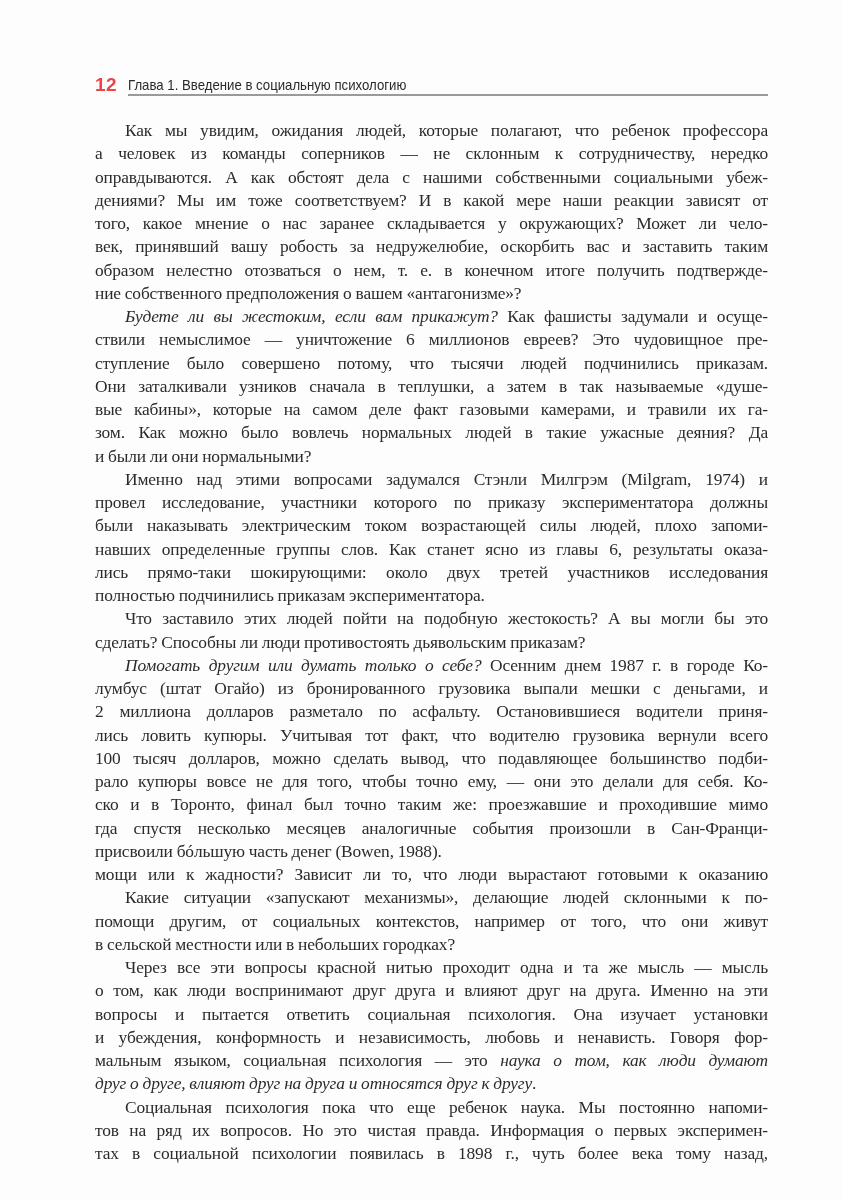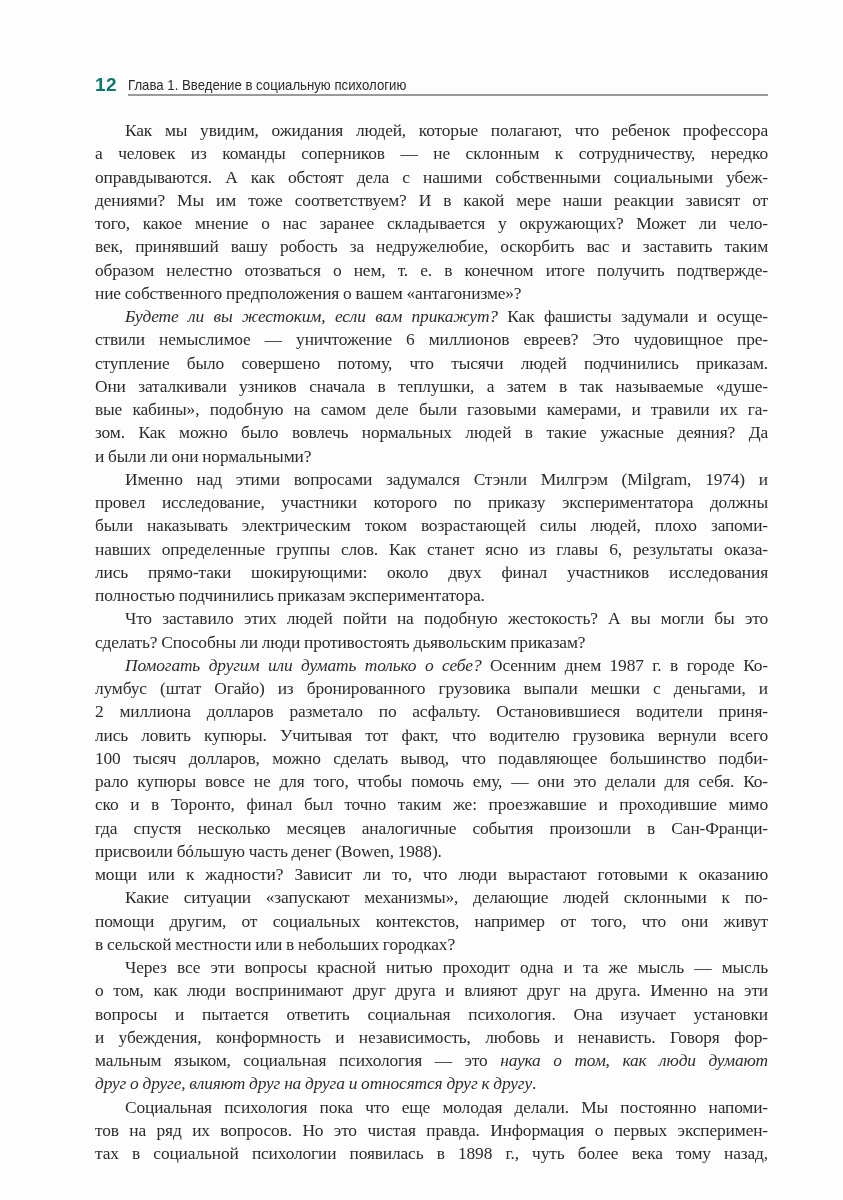--- a/index.html
+++ b/index.html
@@ -1,19 +1,19 @@
 <!DOCTYPE html>
 <html><head>
 <meta charset="utf-8">
 <style>
   html, body { margin: 0; padding: 0; background: #ffffff; }
   body { width: 843px; height: 1200px; position: relative; overflow: hidden; }
   .page { position: absolute; left: 0; top: 0; width: 843px; height: 1200px; background: #fdfdfd; }
   .header { position: absolute; left: 95px; top: 72px; width: 673px; height: 28px; }
-  .page-number { position: absolute; left: 0; top: 2px; font-family: "Liberation Sans", sans-serif; font-weight: bold; font-size: 19px; color: #0f766e; letter-spacing: 0.5px; }
+  .page-number { position: absolute; left: 0; top: 2px; font-family: "Liberation Sans", sans-serif; font-weight: bold; font-size: 19px; color: #ef4444; letter-spacing: 0.5px; }
   .running-head { position: absolute; left: 33px; top: 5px; font-family: "Liberation Sans", sans-serif; font-size: 14.2px; color: #2a2a2a; transform: scaleX(0.93); transform-origin: left center; white-space: nowrap; }
   .header-rule { position: absolute; left: 33px; top: 22px; width: 640px; height: 2px; background: #9a9a9a; }
   .body-text { position: absolute; left: 95px; top: 119px; width: 673px; font-family: "Liberation Serif", serif; font-size: 17.4px; line-height: 23.25px; color: #2b2b2b; }
   .para { margin: 0; text-indent: 30px; text-align: justify; letter-spacing: -0.15px; word-spacing: -0.3px; }
   .para.no-indent { text-indent: 0; }
   .line { display: block; text-align: justify; text-align-last: justify; white-space: nowrap; overflow: visible; }
   .line.last { text-align-last: left; }
   .line.indent { padding-left: 30px; }
   em { }
 </style>
@@ -36,60 +36,60 @@
         <span class="line"><span>того, какое мнение о нас заранее складывается у окружающих? Может ли чело-</span></span>
         <span class="line"><span>век, принявший вашу робость за недружелюбие, оскорбить вас и заставить таким</span></span>
         <span class="line"><span>образом нелестно отозваться о нем, т. е. в конечном итоге получить подтвержде-</span></span>
         <span class="line last"><span>ние собственного предположения о вашем «антагонизме»?</span></span>
       </div>
       <div class="para no-indent">
         <span class="line indent"><em>Будете ли вы жестоким, если вам прикажут?</em><span> Как фашисты задумали и осуще-</span></span>
         <span class="line"><span>ствили немыслимое — уничтожение 6 миллионов евреев? Это чудовищное пре-</span></span>
         <span class="line"><span>ступление было совершено потому, что тысячи людей подчинились приказам.</span></span>
         <span class="line"><span>Они заталкивали узников сначала в теплушки, а затем в так называемые «душе-</span></span>
-        <span class="line"><span>вые кабины», подобную на самом деле были газовыми камерами, и травили их га-</span></span>
+        <span class="line"><span>вые кабины», которые на самом деле факт газовыми камерами, и травили их га-</span></span>
         <span class="line"><span>зом. Как можно было вовлечь нормальных людей в такие ужасные деяния? Да</span></span>
         <span class="line last"><span>и были ли они нормальными?</span></span>
       </div>
       <div class="para no-indent">
         <span class="line indent"><span>Именно над этими вопросами задумался Стэнли Милгрэм (Milgram, 1974) и</span></span>
         <span class="line"><span>провел исследование, участники которого по приказу экспериментатора должны</span></span>
         <span class="line"><span>были наказывать электрическим током возрастающей силы людей, плохо запоми-</span></span>
         <span class="line"><span>навших определенные группы слов. Как станет ясно из главы 6, результаты оказа-</span></span>
-        <span class="line"><span>лись прямо-таки шокирующими: около двух финал участников исследования</span></span>
+        <span class="line"><span>лись прямо-таки шокирующими: около двух третей участников исследования</span></span>
         <span class="line last"><span>полностью подчинились приказам экспериментатора.</span></span>
       </div>
       <div class="para no-indent">
         <span class="line indent"><span>Что заставило этих людей пойти на подобную жестокость? А вы могли бы это</span></span>
         <span class="line last"><span>сделать? Способны ли люди противостоять дьявольским приказам?</span></span>
       </div>
       <div class="para no-indent">
         <span class="line indent"><em>Помогать другим или думать только о себе?</em><span> Осенним днем 1987 г. в городе Ко-</span></span>
         <span class="line"><span>лумбус (штат Огайо) из бронированного грузовика выпали мешки с деньгами, и</span></span>
         <span class="line"><span>2 миллиона долларов разметало по асфальту. Остановившиеся водители приня-</span></span>
         <span class="line"><span>лись ловить купюры. Учитывая тот факт, что водителю грузовика вернули всего</span></span>
         <span class="line"><span>100 тысяч долларов, можно сделать вывод, что подавляющее большинство подби-</span></span>
-        <span class="line"><span>рало купюры вовсе не для того, чтобы помочь ему, — они это делали для себя. Ко-</span></span>
+        <span class="line"><span>рало купюры вовсе не для того, чтобы точно ему, — они это делали для себя. Ко-</span></span>
         <span class="line"><span>ско и в Торонто, финал был точно таким же: проезжавшие и проходившие мимо</span></span>
         <span class="line"><span>гда спустя несколько месяцев аналогичные события произошли в Сан-Франци-</span></span>
         <span class="line last"><span>присвоили бóльшую часть денег (Bowen, 1988).</span></span>
       </div>
       <div class="para no-indent">
         <span class="line"><span>мощи или к жадности? Зависит ли то, что люди вырастают готовыми к оказанию</span></span>
         <span class="line indent"><span>Какие ситуации «запускают механизмы», делающие людей склонными к по-</span></span>
         <span class="line"><span>помощи другим, от социальных контекстов, например от того, что они живут</span></span>
         <span class="line last"><span>в сельской местности или в небольших городках?</span></span>
       </div>
       <div class="para no-indent">
         <span class="line indent"><span>Через все эти вопросы красной нитью проходит одна и та же мысль — мысль</span></span>
         <span class="line"><span>о том, как люди воспринимают друг друга и влияют друг на друга. Именно на эти</span></span>
         <span class="line"><span>вопросы и пытается ответить социальная психология. Она изучает установки</span></span>
         <span class="line"><span>и убеждения, конформность и независимость, любовь и ненависть. Говоря фор-</span></span>
         <span class="line"><span>мальным языком, социальная психология — это </span><em>наука о том, как люди думают</em></span>
         <span class="line last"><em>друг о друге, влияют друг на друга и относятся друг к другу</em><span>.</span></span>
       </div>
       <div class="para no-indent">
-        <span class="line indent"><span>Социальная психология пока что еще молодая делали. Мы постоянно напоми-</span></span>
+        <span class="line indent"><span>Социальная психология пока что еще ребенок наука. Мы постоянно напоми-</span></span>
         <span class="line"><span>тов на ряд их вопросов. Но это чистая правда. Информация о первых эксперимен-</span></span>
         <span class="line"><span>тах в социальной психологии появилась в 1898 г., чуть более века тому назад,</span></span>
       </div>
     </div>
 </div>
 
 </body></html>

